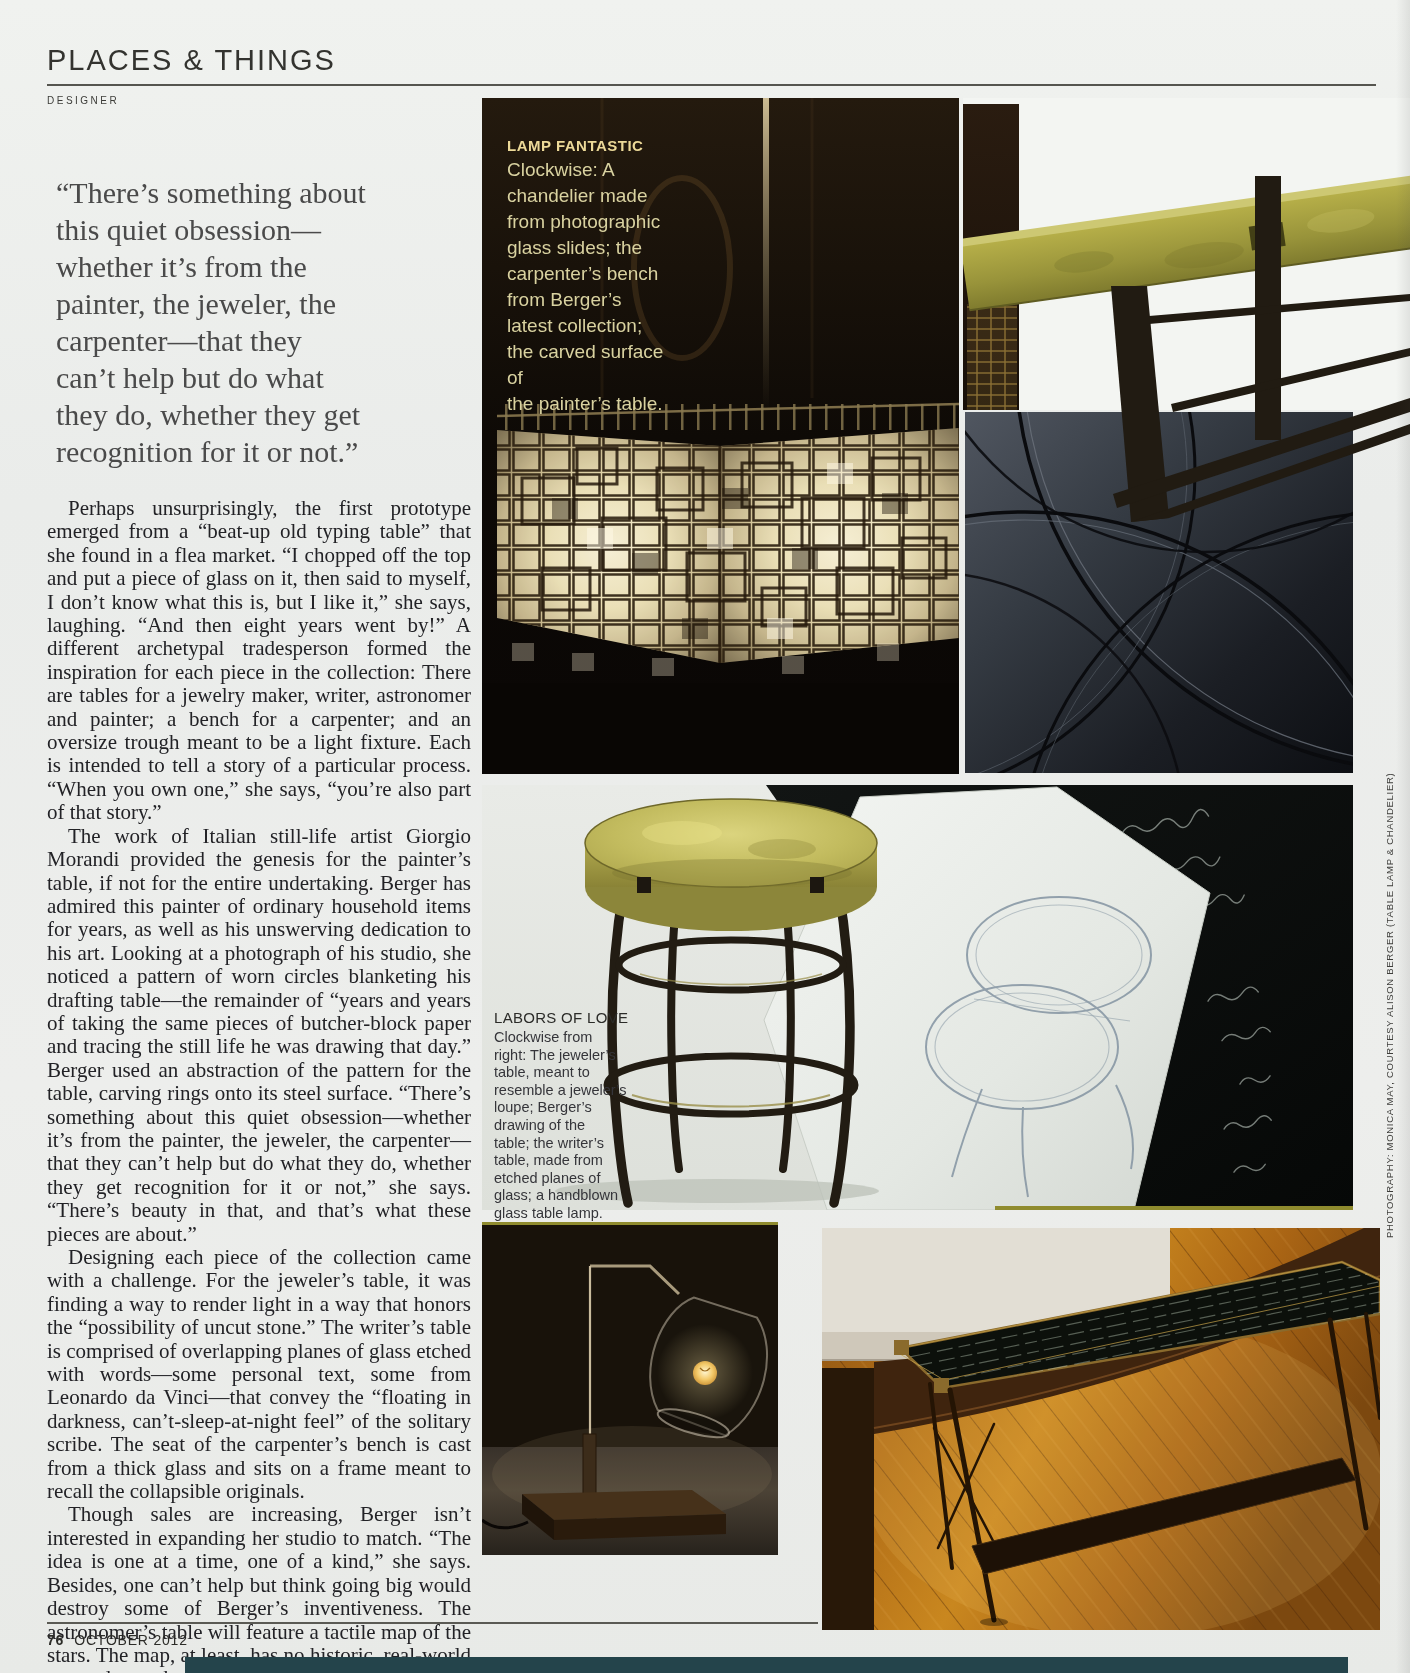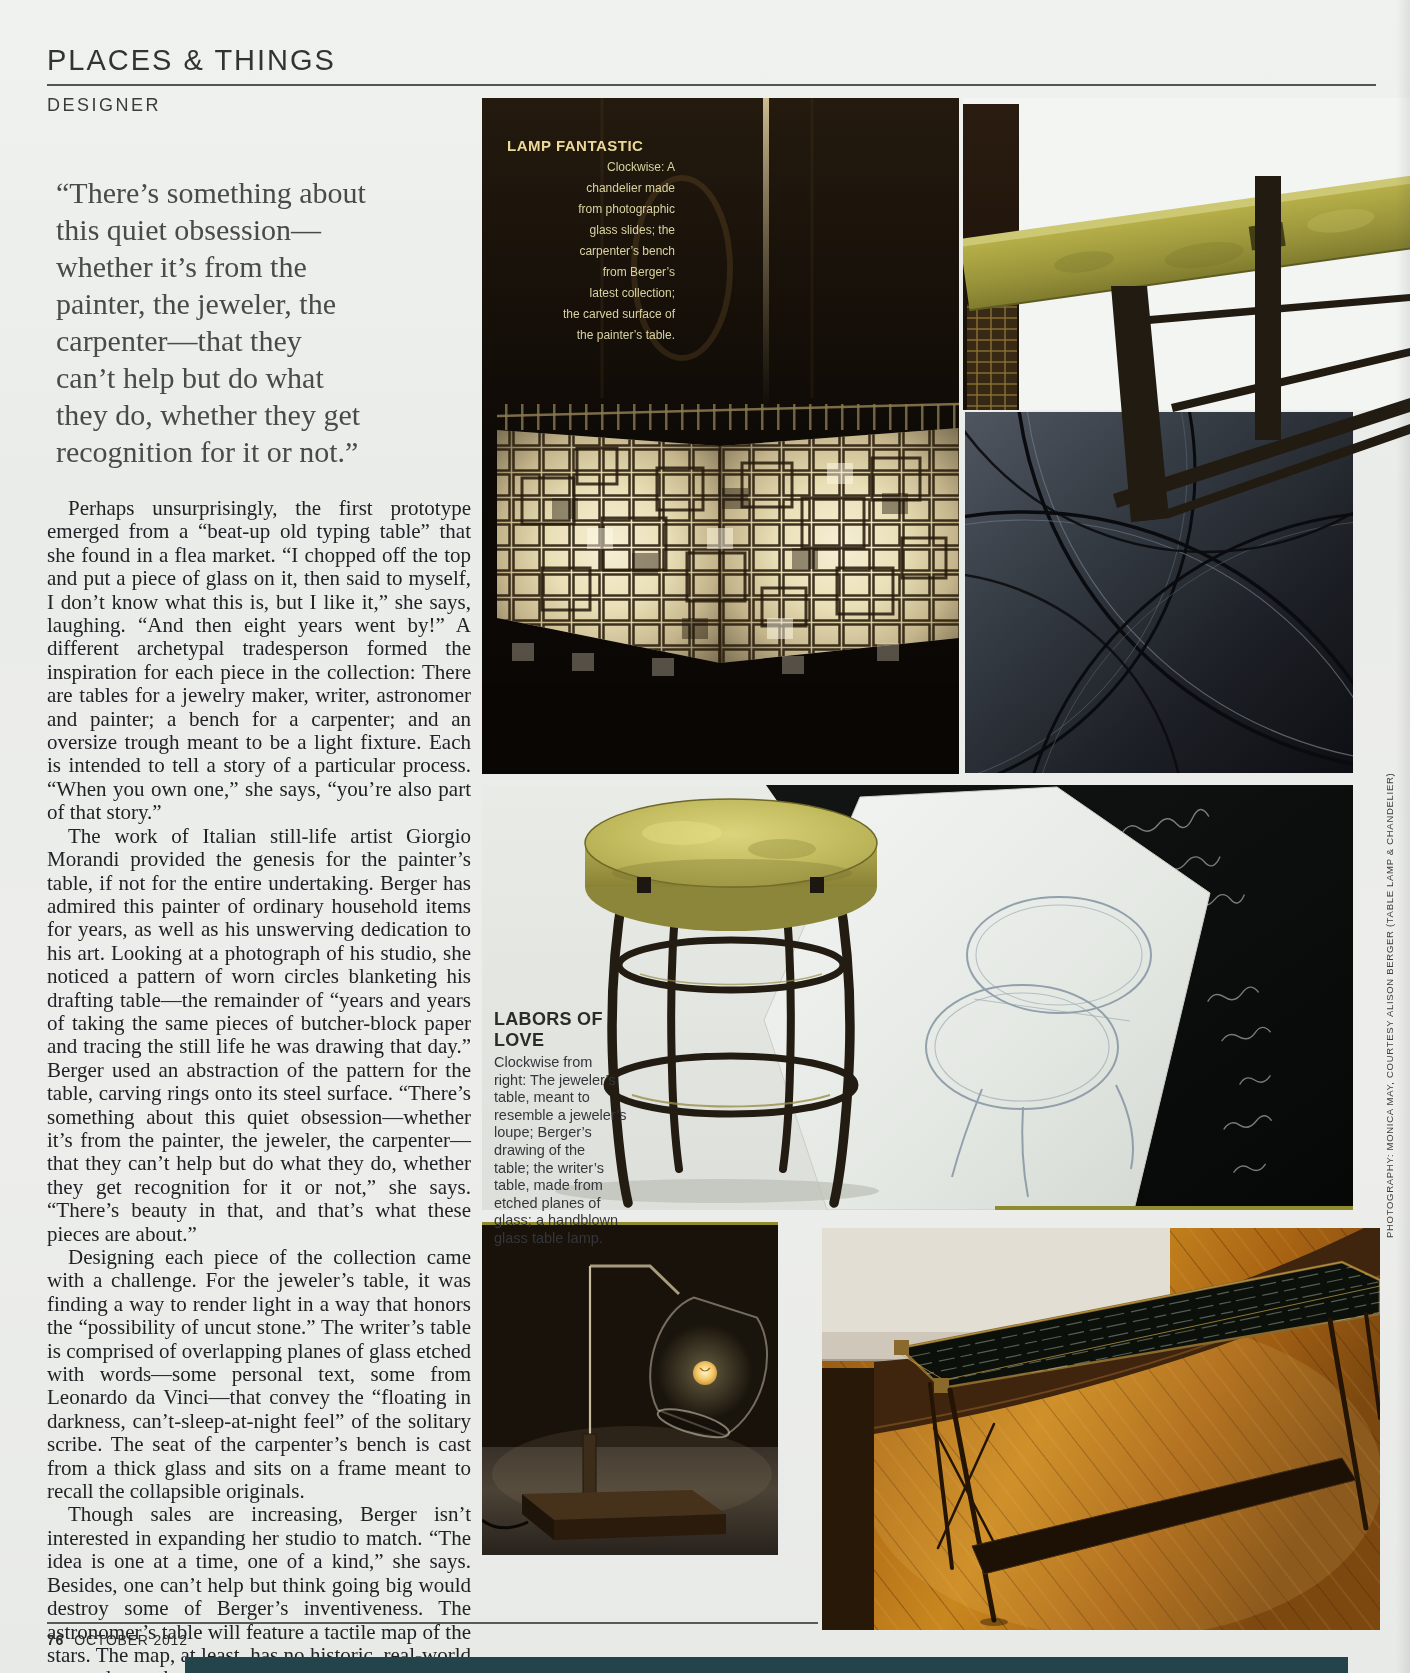--- a/index.html
+++ b/index.html
@@ -8,41 +8,41 @@
     background:linear-gradient(180deg,#f0f2ef 0%,#eaecea 30%,#edeeec 65%,#e8eae7 100%);
     font-family:"Liberation Sans",sans-serif;color:#2b2b28;
   }
   .abs{position:absolute;}
   figure{margin:0;padding:0;}
   .pre{white-space:pre-line;}
 
   
   #section-title{left:47px;top:44px;font-size:29px;letter-spacing:2px;color:#33332f;font-weight:400;}
   #header-rule{left:47px;top:84px;width:1329px;height:2px;background:#55554f;}
-  #section-sub{left:47px;top:95px;font-size:18px;letter-spacing:2.5px;color:#3c3c38;}
+  #section-sub{left:47px;top:95px;font-size:10px;letter-spacing:2.5px;color:#3c3c38;}
 
   
   #pull-quote{
     left:56px;top:174px;width:412px;
     font-family:Liberation Serif, serif;font-size:30px;line-height:37px;
     color:#4a4a4a;
   }
 
   
   #article{left:47px;top:497px;width:424px;font-family:"Liberation Serif",serif;
     font-size:21px;line-height:23.4px;color:#222226;text-align:justify;}
   #article p{margin:0;text-indent:21px;}
 
   
   .photo-caption{font-family:"Liberation Sans",sans-serif;}
   #light-caption{left:507px;top:137px;width:168px;z-index:6;}
   #light-caption .cap-title{font-size:15px;font-weight:bold;letter-spacing:.5px;color:#ecd998;margin-bottom:3px;}
-  #light-caption .cap-body{font-size:12px;line-height:21px;color:#d9d2a0;text-align:right;}
+  #light-caption .cap-body{font-size:19px;line-height:26px;color:#d9d2a0;}
   #labors-caption{left:494px;top:1009px;width:136px;z-index:6;}
-  #labors-caption .cap-title{font-size:18px;font-weight:bold;letter-spacing:.3px;color:#2b2b28;margin-bottom:3px;}
+  #labors-caption .cap-title{font-size:15px;font-weight:normal;letter-spacing:.3px;color:#2b2b28;margin-bottom:3px;}
   #labors-caption .cap-body{font-size:14.5px;line-height:17.6px;color:#35353a;}
 
   
   #chandelier-photo{left:482px;top:98px;width:477px;height:676px;z-index:2;}
   #bench-photo{left:963px;top:98px;width:447px;height:475px;z-index:4;}
   #carved-photo{left:965px;top:412px;width:388px;height:361px;z-index:2;}
   #jeweler-drawing-photo{left:482px;top:785px;width:871px;height:425px;z-index:2;}
   #lamp-photo{left:482px;top:1222px;width:296px;height:333px;z-index:2;}
   #writers-table-photo{left:822px;top:1228px;width:558px;height:402px;z-index:2;}
   figure svg{display:block;width:100%;height:100%;}

